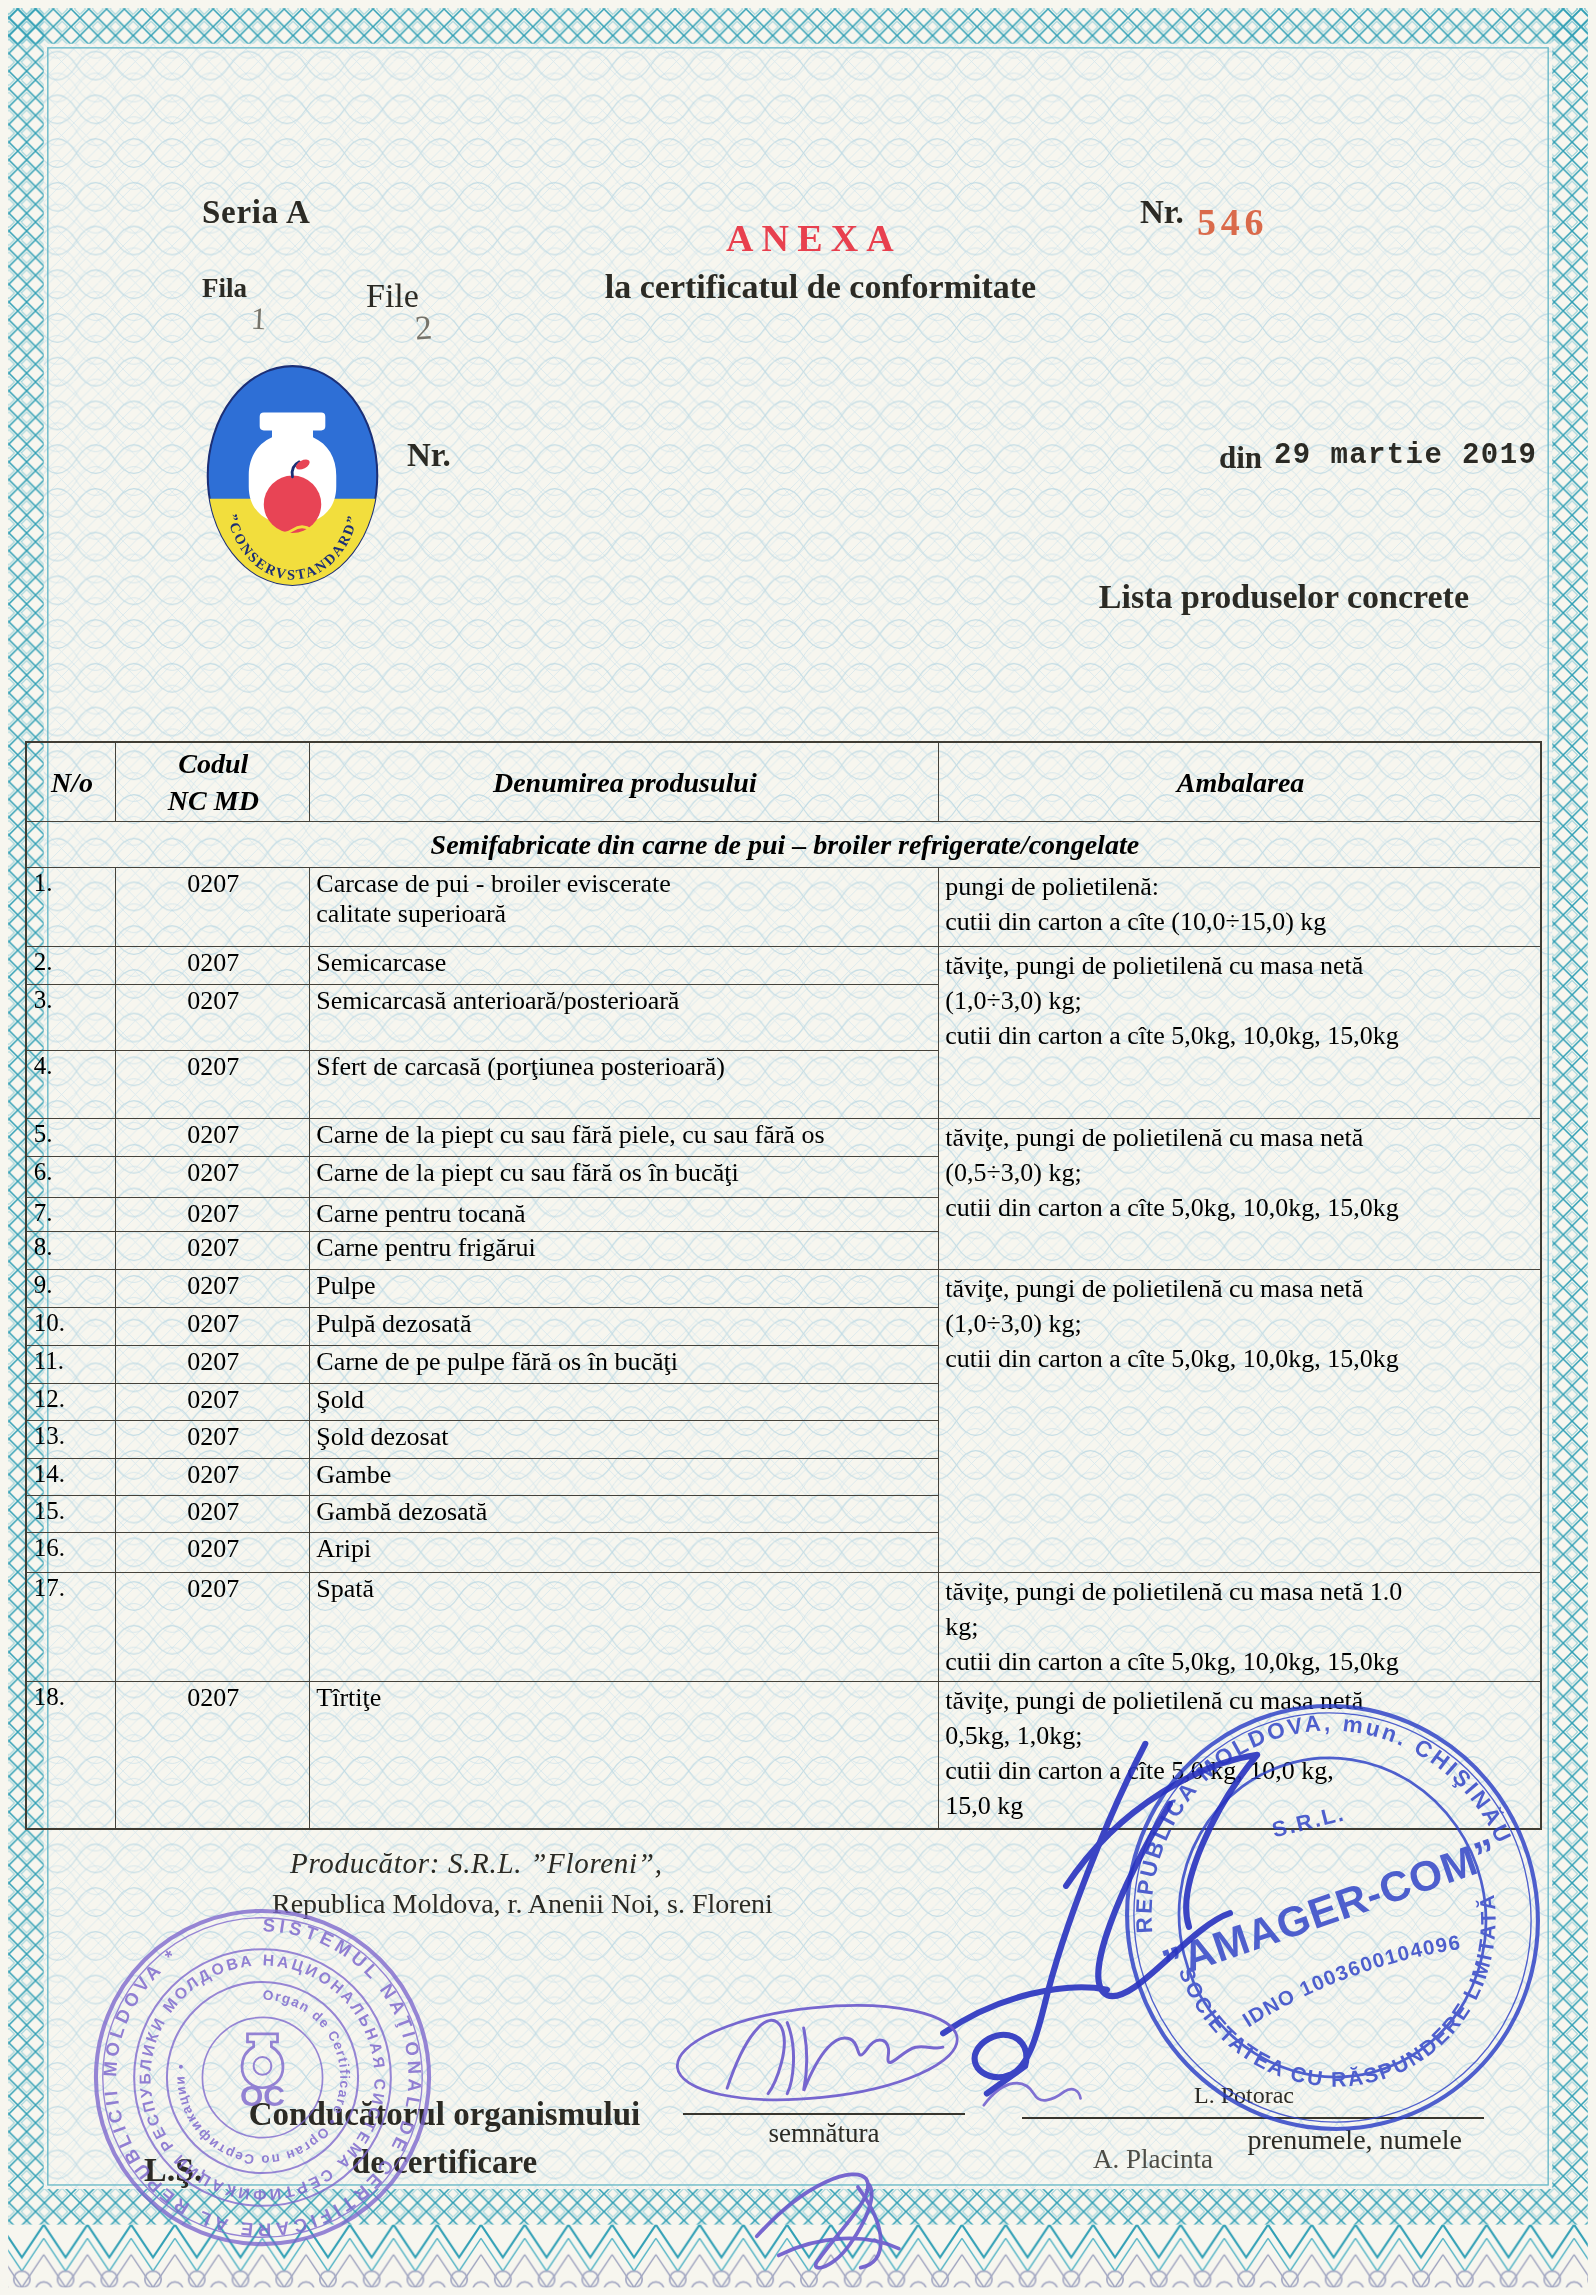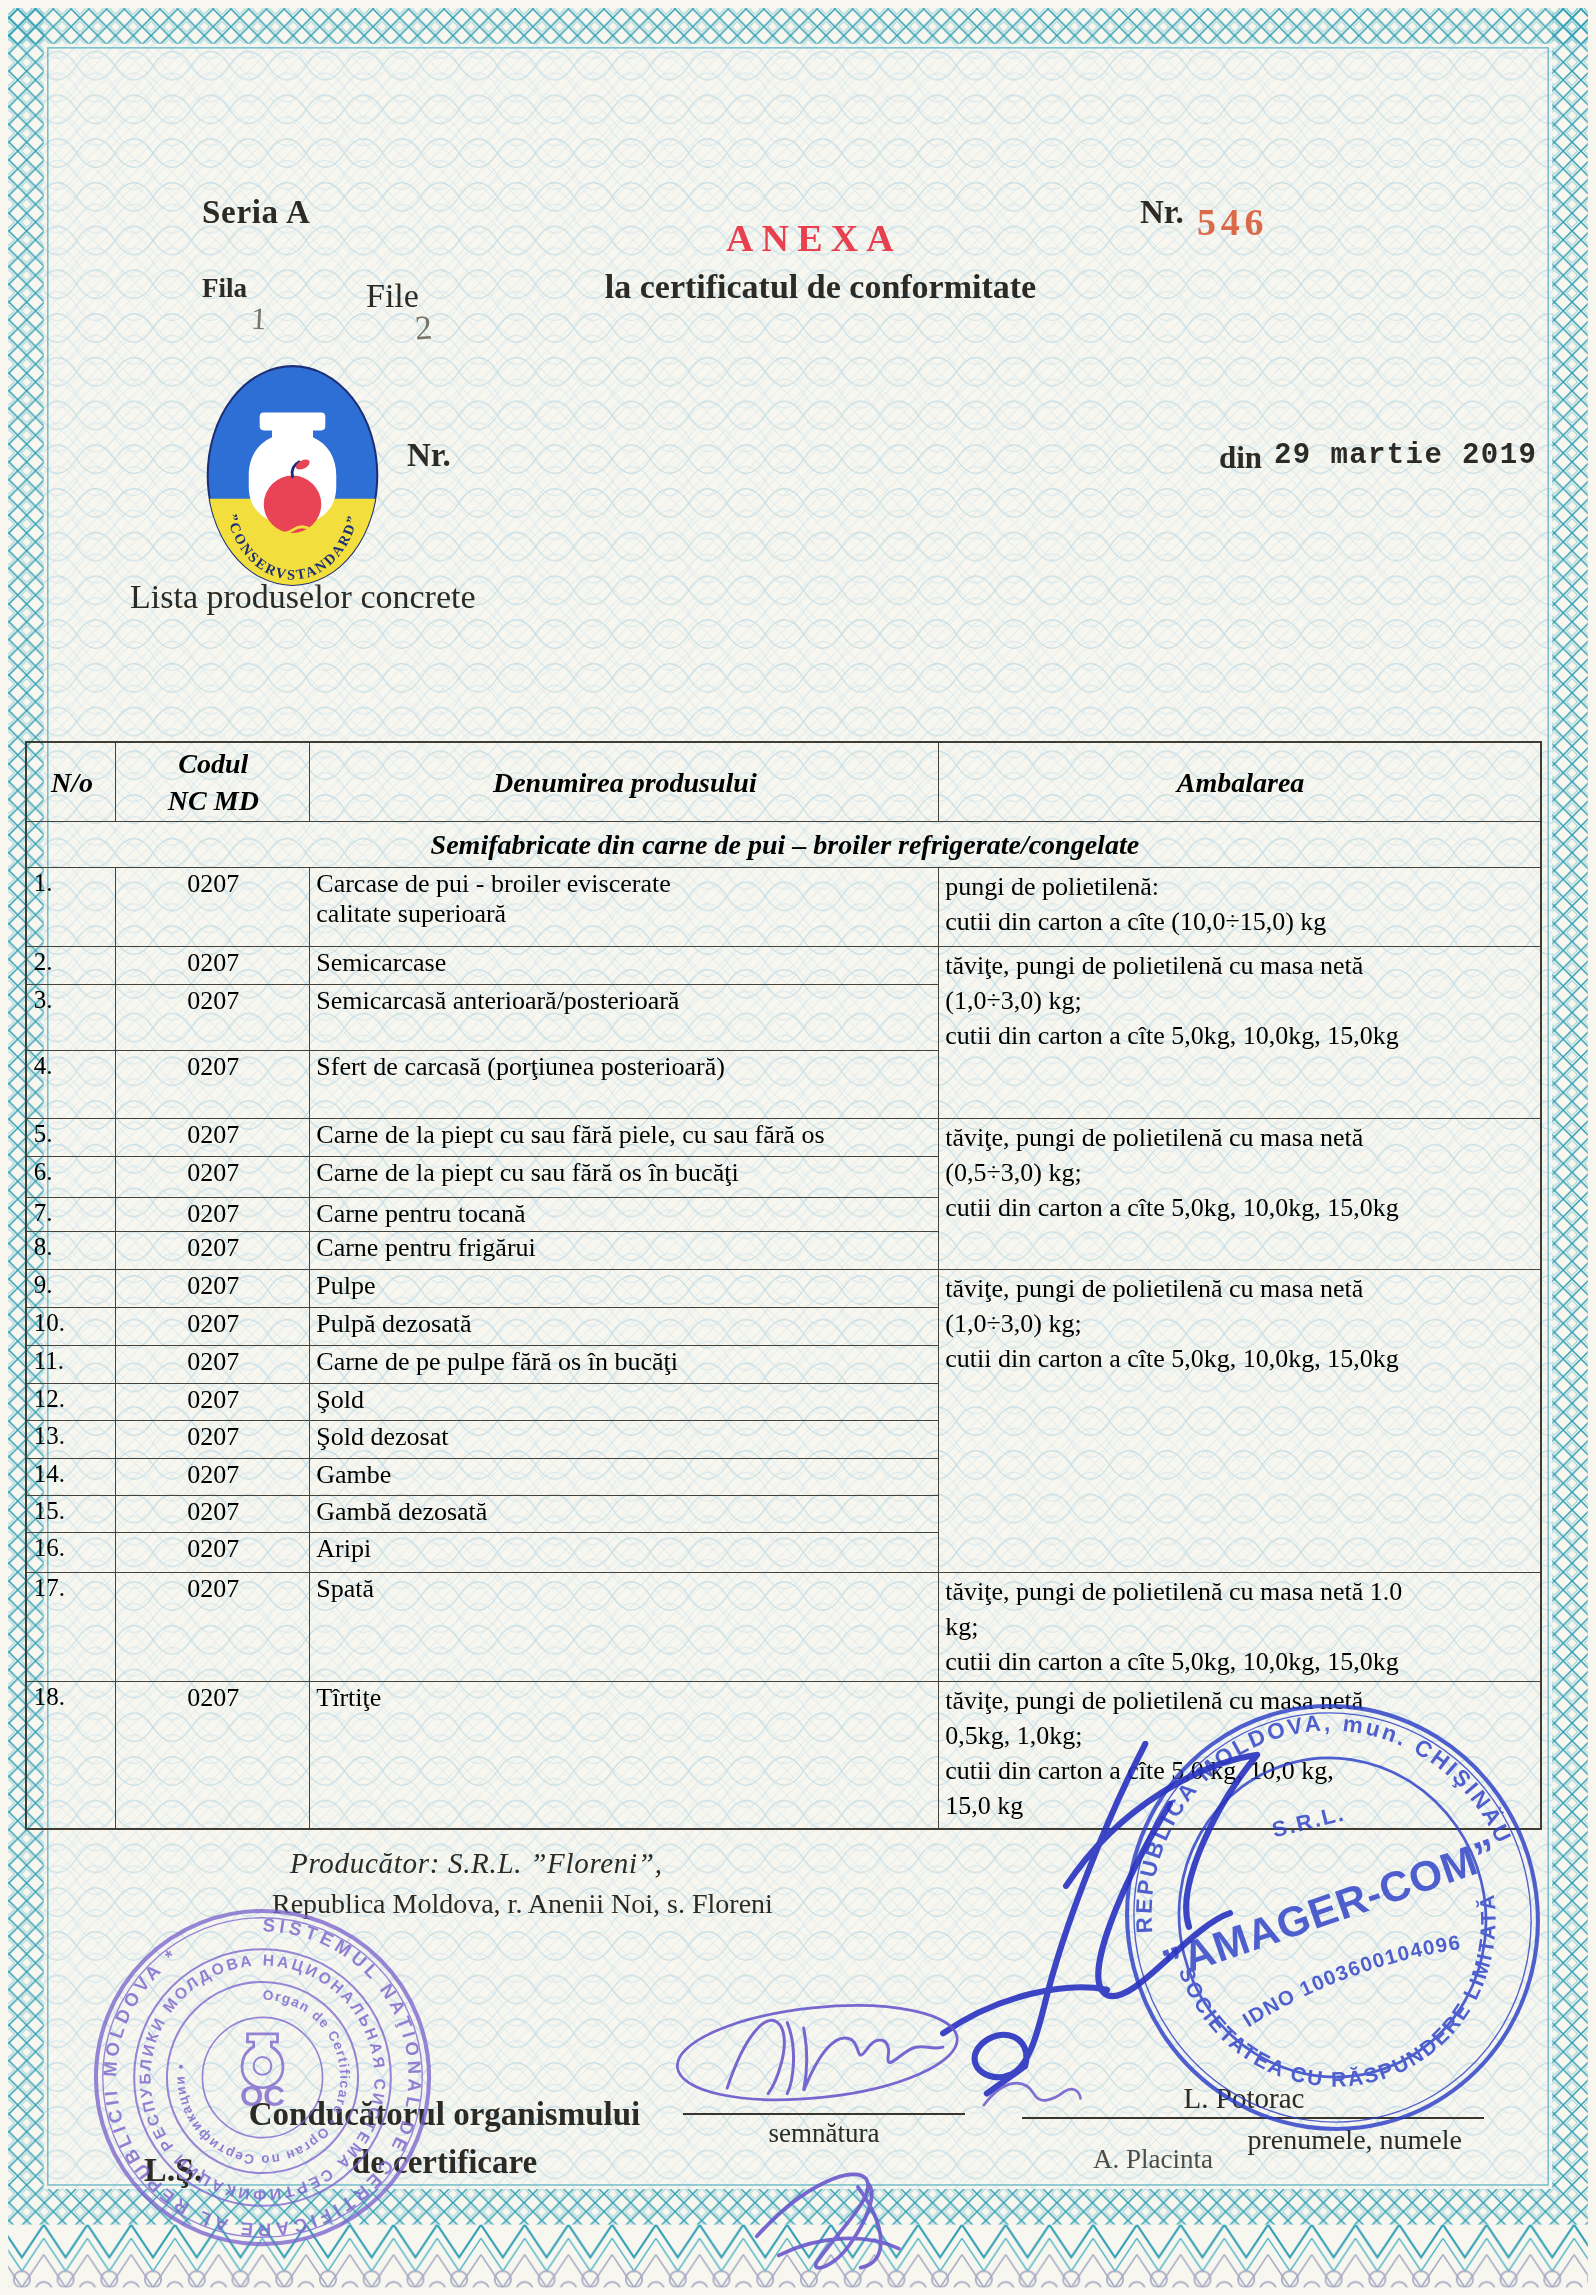--- a/index.html
+++ b/index.html
@@ -26,21 +26,21 @@
   .fila{left:202px;top:273px;font-size:27px;font-weight:bold;}
   .fila-n{left:251px;top:301px;font-size:31px;color:#75736a;transform:rotate(3deg);}
   .file{left:366px;top:277px;font-size:34px;font-weight:normal;}
   .file-n{left:415px;top:309px;font-size:34px;color:#75736a;transform:rotate(-4deg);}
   .subtitle{left:465px;top:268px;width:711px;text-align:center;font-size:34px;font-weight:bold;}
   .nr-mid{left:407px;top:437px;font-size:33px;font-weight:bold;}
   .cert-num{left:530px;top:429px;font-size:34px;font-weight:bold;letter-spacing:1.4px;}
   .din{left:1219px;top:440px;font-size:31px;font-weight:bold;}
   .cert-date{left:1274px;top:439px;font-size:29px;font-weight:bold;letter-spacing:1.4px;
              font-family:Liberation Mono, monospace;}
-  .doc-title{left:130px;top:575px;width:1339px;text-align:left;font-weight:normal;font-size:34px;line-height:1.3;}
+  .doc-title{left:130px;top:575px;width:1339px;text-align:right;font-weight:bold;font-size:34px;line-height:1.3;}
 
   table.products{
     position:absolute;left:25px;top:741px;width:1514px;z-index:2;
     border-collapse:collapse;table-layout:fixed;
     font-size:26px;color:#000000;
   }
   table.products td{border:1.4px solid #45423a;vertical-align:top;padding:1.4px 4.1px 0 6.8px;overflow:hidden;}
   table.products{border:2.1px solid #3f3c33;}
   .c-no{width:89px}.c-code{width:194px}.c-prod{width:629px}.c-pack{width:603px}
   tr.hdr{height:79px} tr.sec{height:46px}
@@ -58,21 +58,21 @@
   .pre{white-space:pre-line;}
   td.mid{vertical-align:middle;}
 
   .producer1{left:290px;top:1847px;font-size:29px;font-style:italic;letter-spacing:0.7px;}
   .producer2{left:272px;top:1888px;font-size:28px;}
   .ls{left:144px;top:2151px;font-size:34px;font-weight:bold;}
   .conducator{left:212px;top:2091px;width:465px;text-align:center;font-size:33px;font-weight:bold;line-height:1.45;}
   .sign-line{left:683px;top:2113px;width:282px;border-top:2.7px solid #37352d;height:0;}
   .sign-label{left:711px;top:2118px;width:226px;text-align:center;font-size:27px;}
   .name-line{left:1022px;top:2117px;width:462px;border-top:2.7px solid #37352d;height:0;}
-  .name-value{left:1121px;top:2082px;width:246px;text-align:center;font-size:29px;}
+  .name-value{left:1121px;top:2082px;width:246px;text-align:center;font-size:24px;}
   .name-label{left:1052px;top:2124px;width:410px;text-align:right;font-size:28px;}
   .name-hand{left:1093px;top:2144px;font-size:27px;color:#4d4c45;}
 </style>
 </head>
 <body>
 
 <div class="page">
 
   <svg class="bg-svg" width="1596" height="2295" viewBox="0 0 2336 3359" aria-hidden="true">
     <defs>

